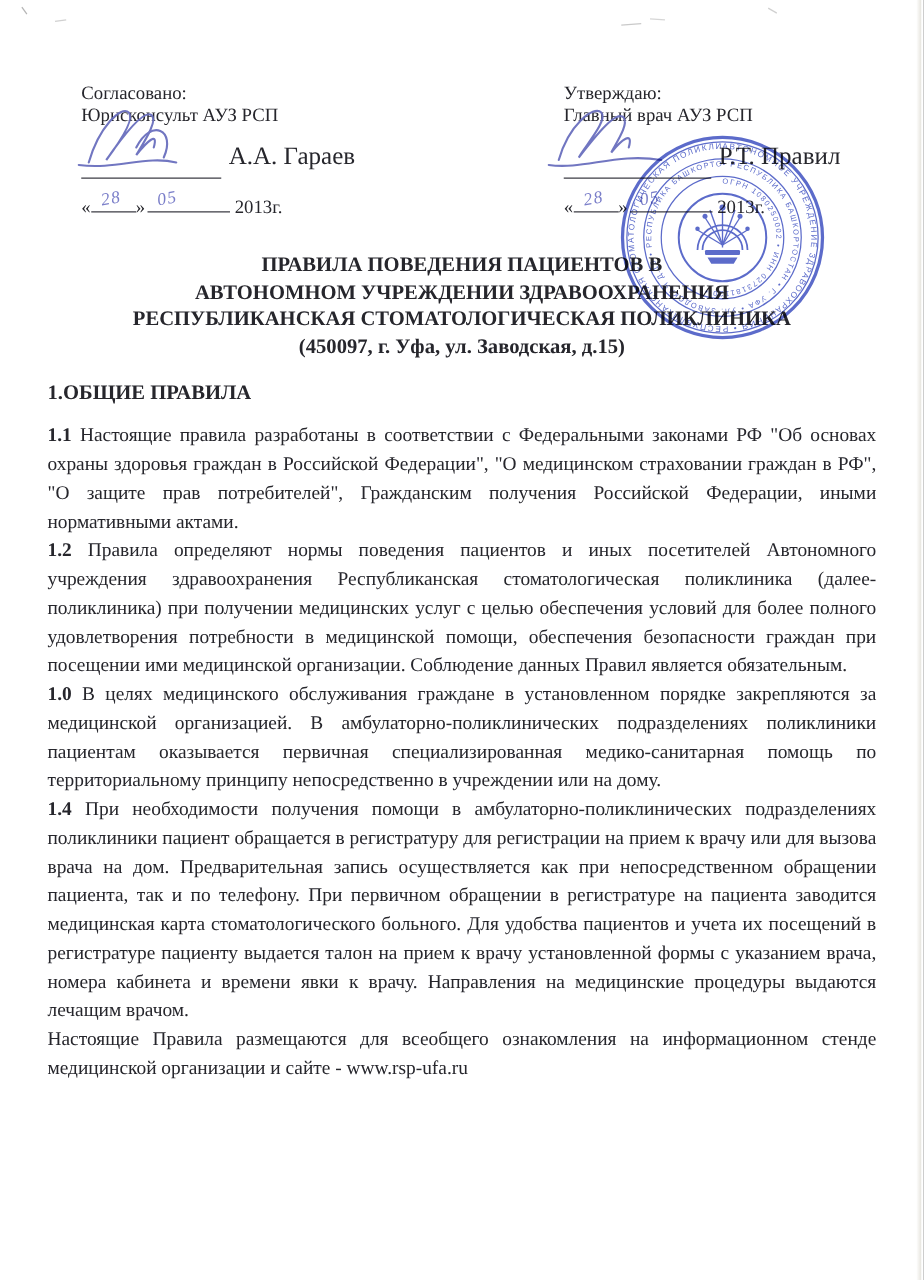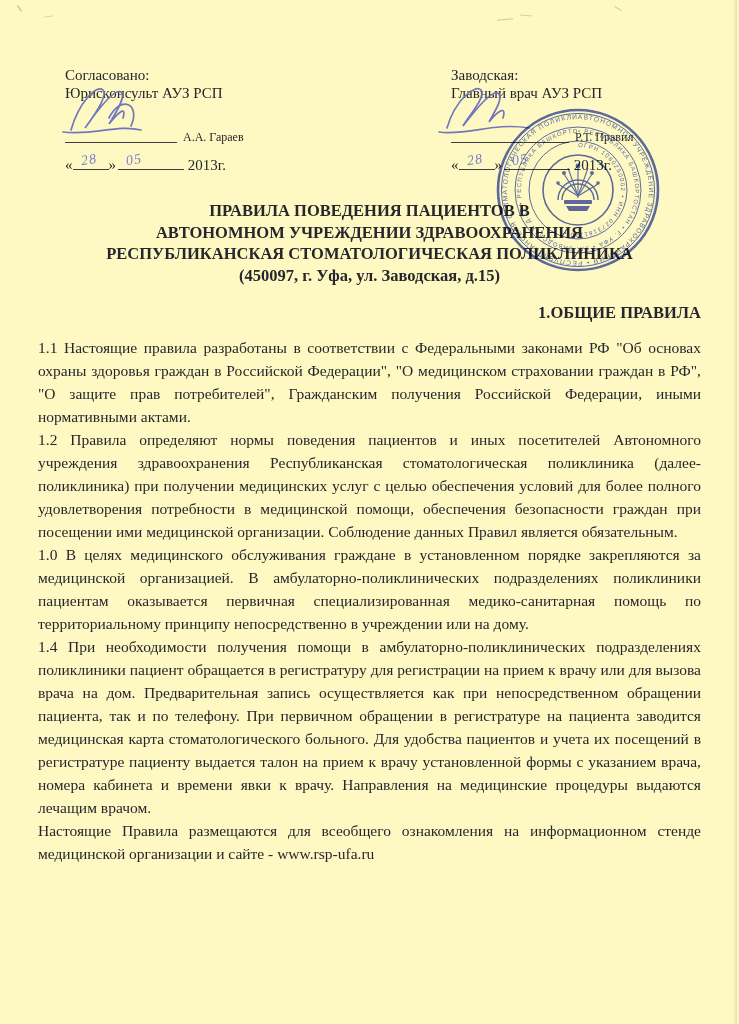--- a/index.html
+++ b/index.html
@@ -1,20 +1,20 @@
 <!DOCTYPE html>
 <html><head>
 <meta charset="utf-8">
 <style>
   html,body{margin:0;padding:0;background:#888;}
   .page{
     position:relative;
     width:739px;height:1024px;
     margin:0 auto;
-    background:#fef9c3;
+    background:#ffffff;
     font-family:"Liberation Serif","DejaVu Serif",serif;
     color:#26262c;
     overflow:hidden;
     box-sizing:border-box;
     padding:66px 38px 0 38px;
   }
   
   .edge-right{position:absolute;top:0;right:2px;width:4px;height:1024px;background:linear-gradient(to right,rgba(0,0,0,0),rgba(120,110,70,.18));}
   .artifact{position:absolute;border-top:1.5px solid rgba(90,90,90,.45);}
   .a1{left:16px;top:8px;width:7px;transform:rotate(55deg);}
@@ -25,39 +25,39 @@
 
   
   .approvals{display:flex;justify-content:space-between;align-items:flex-start;}
   .appr{font-size:15px;line-height:18px;}
   .appr-left{margin-left:27px;width:300px;}
   .appr-right{width:250px;}
   .sigrow{position:relative;height:44px;}
   .sigline{position:absolute;bottom:3px;left:0;display:inline-block;border-bottom:1.2px solid #3c3c44;}
   .sigline.w1{width:112px;}
   .sigline.w2{width:118px;}
-  .signer{position:absolute;bottom:0;font-size:12px;}
+  .signer{position:absolute;bottom:12px;font-size:20px;}
   .signer.l{left:118px;}
   .signer.r{left:124px;}
   .sig-svg{position:absolute;pointer-events:none;}
   .sig-svg.l{left:-8px;top:-28px;}
   .sig-svg.r{left:-14px;top:-26px;}
   .daterow{margin-top:9px;font-size:15px;white-space:nowrap;}
   .blank{display:inline-block;position:relative;border-bottom:1.2px solid #3c3c44;height:14px;vertical-align:baseline;}
   .blank.day{width:36px;}
   .blank.mon{width:66px;margin-left:2px;}
   .hand{position:absolute;left:8px;top:-4px;font-style:italic;font-size:14px;color:#7a7ec9;transform:rotate(-10deg);letter-spacing:1px;}
 
   
   .title{margin-top:26px;text-align:center;font-weight:bold;font-size:16.5px;line-height:21.5px;}
-  .section-heading{margin-top:17px;margin-bottom:13px;text-align:right;font-weight:bold;font-size:16.5px;}
+  .section-heading{margin-top:17px;margin-bottom:13px;text-align:left;font-weight:bold;font-size:16.5px;}
 
   
   .body p{margin:0;text-align:justify;font-size:15.5px;line-height:23px;}
-  .body .pnum{font-weight:normal;}
+  .body .pnum{font-weight:bold;}
 
   
   .seal{position:absolute;left:492px;top:104px;width:172px;height:172px;mix-blend-mode:multiply;opacity:.85;filter:blur(.3px);}
 </style>
 </head>
 <body>
 
 <div class="page">
   <div class="edge-right"></div>
   <div class="artifact a1"></div>
@@ -81,21 +81,21 @@
         <span class="sigline w1"></span>
         <span class="signer l">А.А. Гараев</span>
       </div>
       <div class="daterow">
         <span>«</span><span class="blank day"><span class="hand">28</span></span><span>»</span><span class="blank mon"><span class="hand">05</span></span>
         <span>2013г.</span>
       </div>
     </div>
 
     <div class="appr appr-right">
-      <div>Заводская:</div>
+      <div>Утверждаю:</div>
       <div>Главный врач АУЗ РСП</div>
       <div class="sigrow">
         <svg class="sig-svg r" width="130" height="62" viewBox="0 0 130 62">
           <g fill="none" stroke="#6a6fbe" stroke-width="1.7" stroke-linecap="round" opacity="0.95">
             <path d="M10,52 C18,24 38,8 44,14 C50,20 30,42 26,50 C40,32 56,12 62,18 C66,24 56,38 52,46 C60,36 70,28 66,42"></path>
             <path d="M2,56 C30,60 56,46 92,52"></path>
           </g>
         </svg>
         <span class="sigline w2"></span>
         <span class="signer r">Р.Т. Правил</span>

